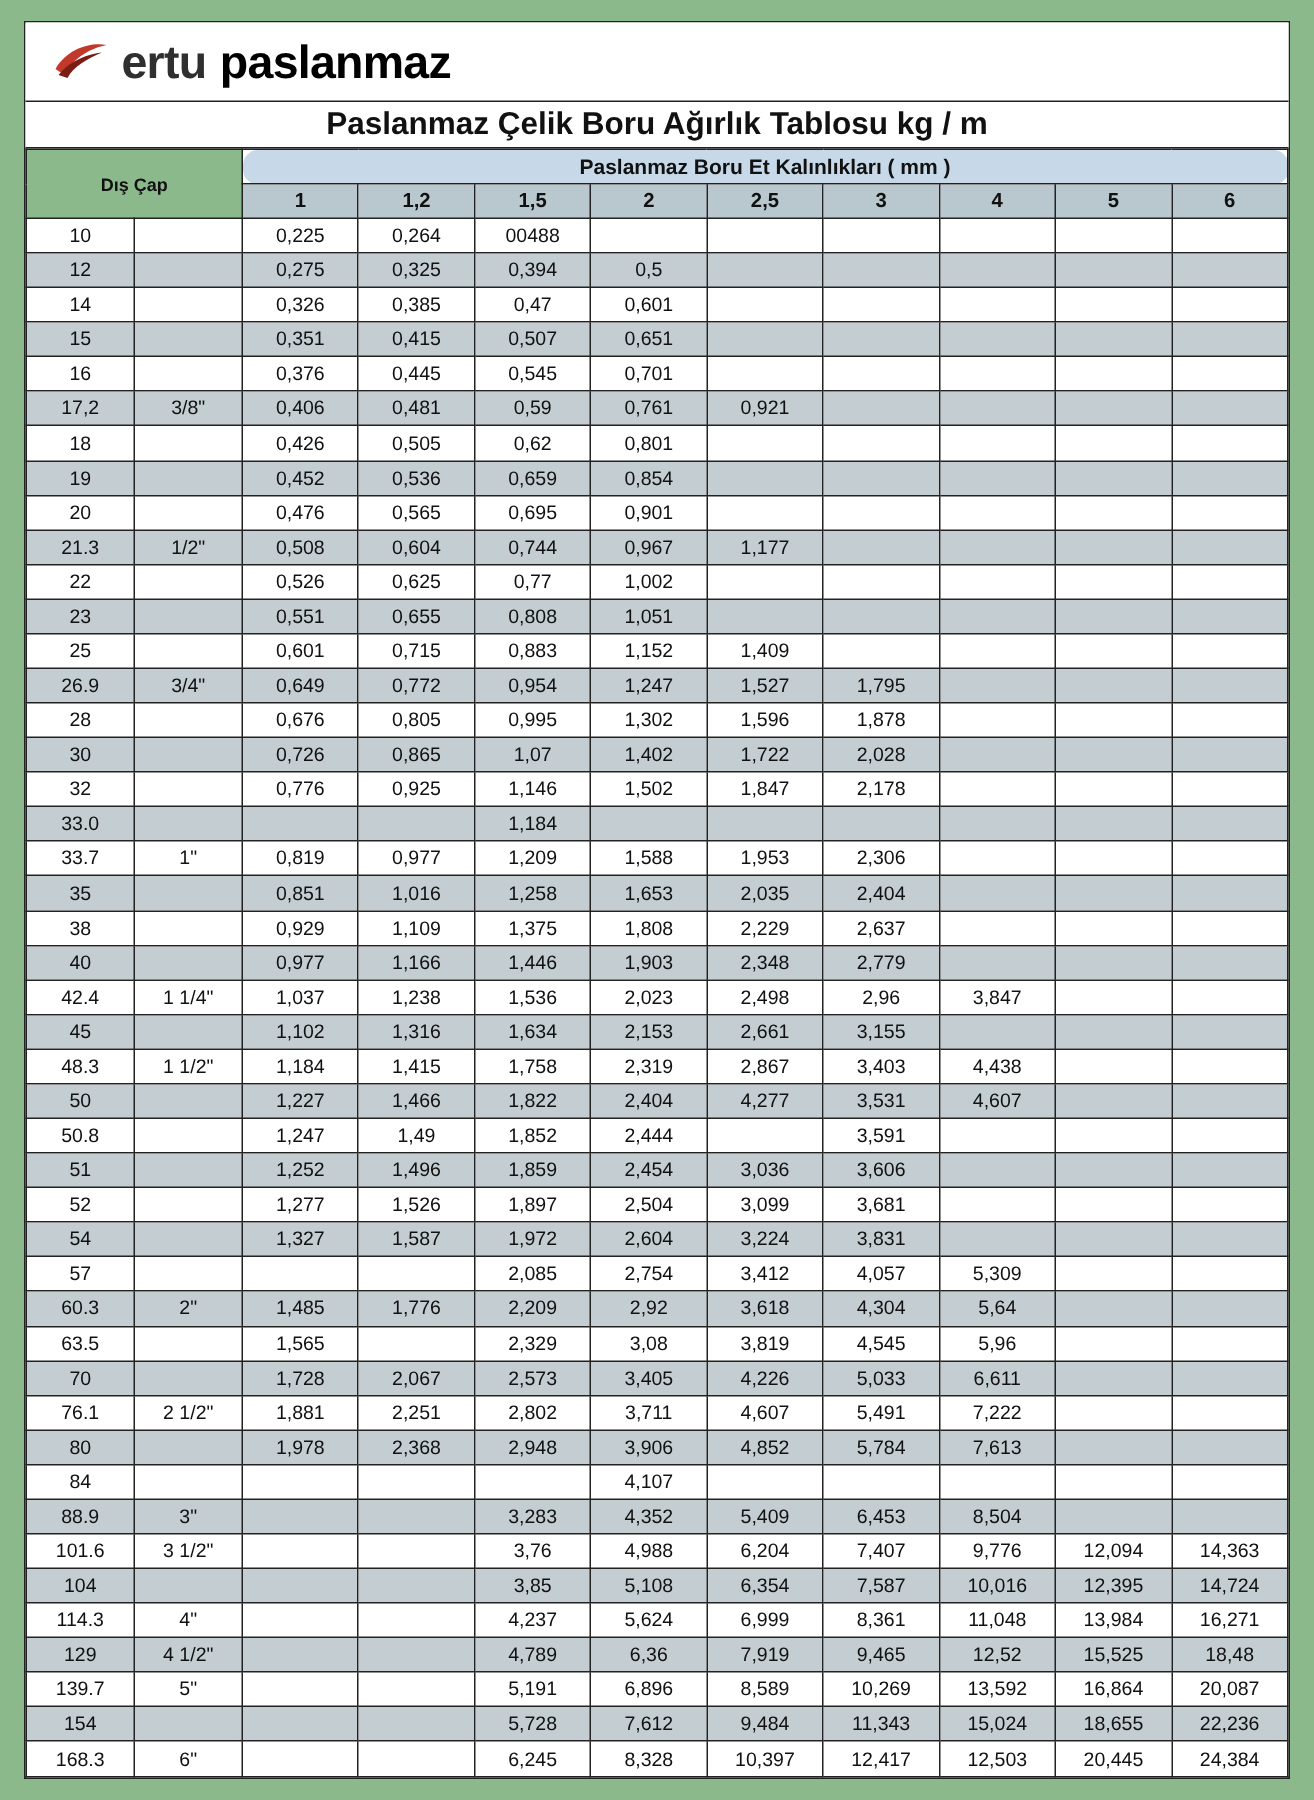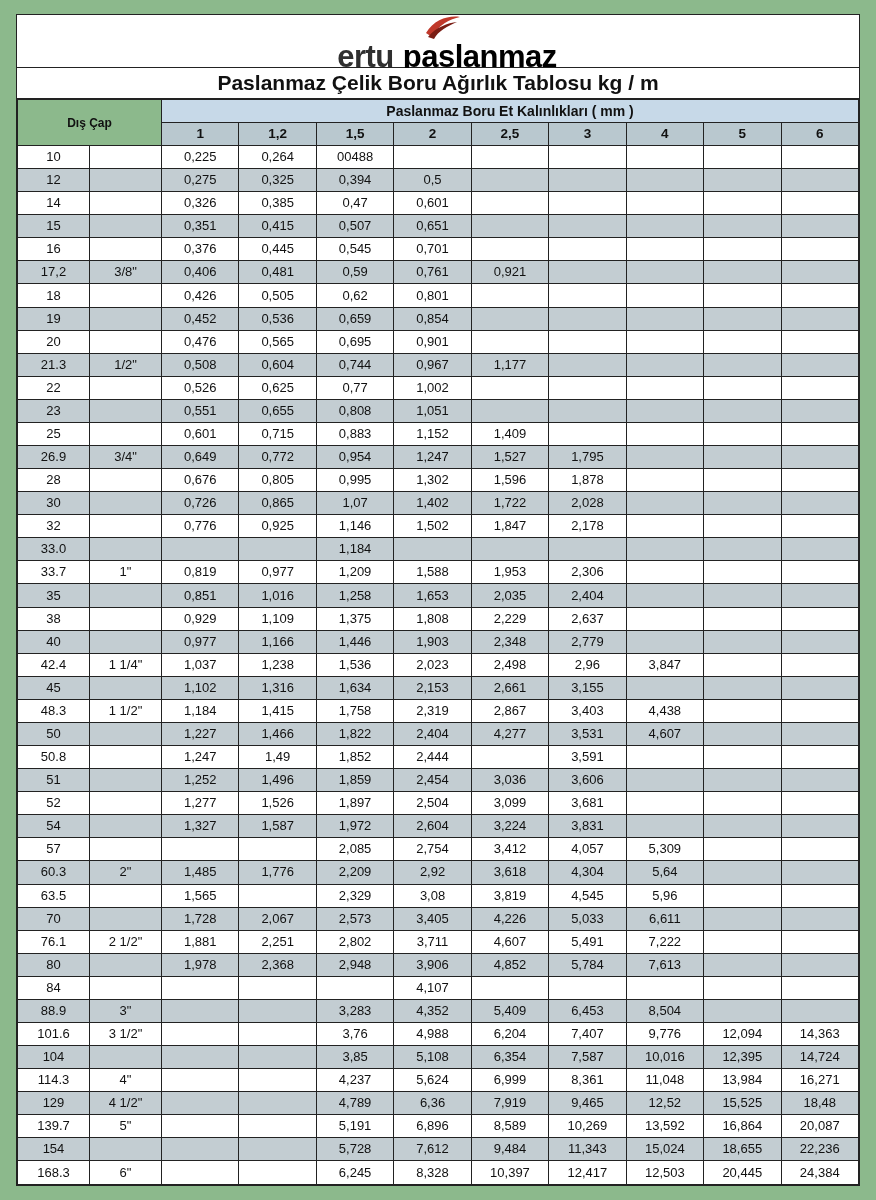--- a/index.html
+++ b/index.html
@@ -22,21 +22,20 @@
     background:#fff;
     display:flex;flex-direction:column;
   }
   
   .brandbar{
     height:52px;
     border-bottom:1px solid #222;
     display:flex;align-items:center;
     padding-left:18px;
     background:#fff;
-    flex-direction:column;
   }
   .logo-mark{
     width:38px;height:26px;margin-right:8px;flex:0 0 auto;
     display:block;
   }
   .brand-text{
     font-size:31px;font-weight:bold;letter-spacing:-0.5px;
     color:#3b3b3b;line-height:1;
     display:flex;align-items:baseline;gap:9px;
   }
@@ -69,20 +68,21 @@
   thead th{font-weight:bold;}
   .hdr-dis{
     background:#8cb98c;
     font-size:12px;
     font-weight:bold;
   }
   .hdr-et{
     background:#c7d9e8;
     font-size:14px;
     font-weight:bold;
+    border-radius:10px;
   }
   .hdr-th{
     background:#b9c8cf;
     font-size:13.5px;
     font-weight:bold;
   }
   tbody tr.odd td{background:#ffffff;}
   tbody tr.even td{background:#c3cdd2;}
   td.c-dia{font-weight:normal;}
   col.dia{width:72px;}

